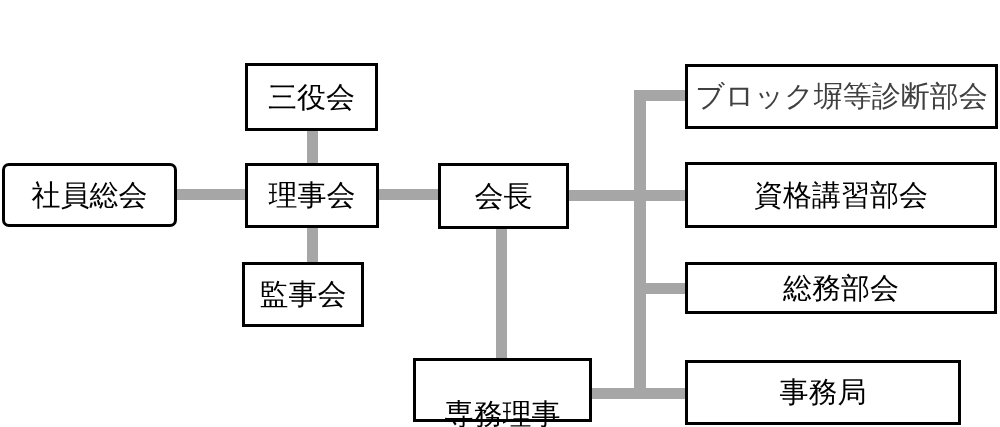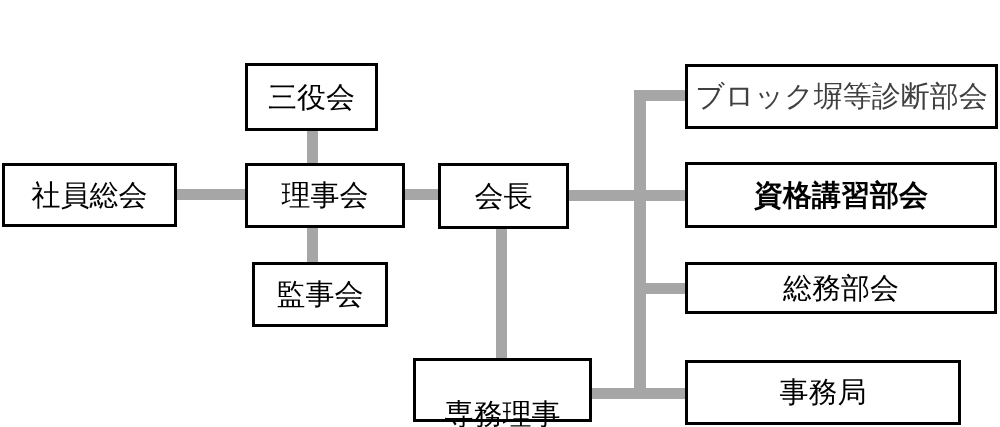--- a/index.html
+++ b/index.html
@@ -42,43 +42,43 @@
     <div class="connector" style="left: 177px; top: 189px; width: 68px; height: 11px; background: rgb(166, 166, 166);"></div>
     <div class="connector" style="left: 307px; top: 130px; width: 11px; height: 35px; background: rgb(166, 166, 166);"></div>
     <div class="connector" style="left: 307px; top: 227px; width: 11px; height: 37px; background: rgb(166, 166, 166);"></div>
     <div class="connector" style="left: 379px; top: 189px; width: 59px; height: 11px; background: rgb(166, 166, 166);"></div>
     <div class="connector" style="left: 568px; top: 190px; width: 117px; height: 11px; background: rgb(166, 166, 166);"></div>
     <div class="connector" style="left: 496px; top: 228px; width: 11px; height: 131px; background: rgb(166, 166, 166);"></div>
     <div class="connector" style="left: 634px; top: 90px; width: 12px; height: 309px; background: rgb(166, 166, 166);"></div>
     <div class="connector" style="left: 634px; top: 90px; width: 51px; height: 11px; background: rgb(166, 166, 166);"></div>
     <div class="connector" style="left: 640px; top: 283px; width: 45px; height: 11px; background: rgb(166, 166, 166);"></div>
     <div class="connector" style="left: 591px; top: 388px; width: 94px; height: 11px; background: rgb(166, 166, 166);"></div>
-    <div class="node" style="left: 2px; top: 163px; width: 175px; height: 64px; border-color: rgb(0, 0, 0); background: rgb(255, 255, 255);">
+    <div class="node" style="left: 2px; top: 163px; width: 175px; height: 64px; border-color: rgb(0, 0, 0); background: rgb(255, 255, 255); border-radius: 7px;">
       <span class="node-label" style="color: rgb(0, 0, 0);">社員総会</span>
     </div>
     <div class="node" style="left: 245px; top: 63px; width: 133px; height: 68px; border-color: rgb(0, 0, 0); background: rgb(255, 255, 255);">
       <span class="node-label" style="color: rgb(0, 0, 0);">三役会</span>
     </div>
-    <div class="node" style="left: 245px; top: 163px; width: 160px; height: 65px; border-color: rgb(0, 0, 0); background: rgb(255, 255, 255);">
+    <div class="node" style="left: 245px; top: 163px; width: 134px; height: 65px; border-color: rgb(0, 0, 0); background: rgb(255, 255, 255);">
       <span class="node-label" style="color: rgb(0, 0, 0);">理事会</span>
     </div>
-    <div class="node" style="left: 252px; top: 262px; width: 136px; height: 65px; border-color: rgb(0, 0, 0); background: rgb(255, 255, 255);">
+    <div class="node" style="left: 242px; top: 262px; width: 122px; height: 65px; border-color: rgb(0, 0, 0); background: rgb(255, 255, 255);">
       <span class="node-label" style="color: rgb(0, 0, 0);">監事会</span>
     </div>
     <div class="node" style="left: 438px; top: 163px; width: 131px; height: 66px; border-color: rgb(0, 0, 0); background: rgb(255, 255, 255);">
       <span class="node-label" style="color: rgb(0, 0, 0);">会長</span>
     </div>
     <div class="node" style="left: 413px; top: 358px; width: 179px; height: 64px; border-color: rgb(0, 0, 0); background: rgb(255, 255, 255);">
       <span class="node-label" style="color: rgb(0, 0, 0); margin-top: 48px;">専務理事</span>
     </div>
     <div class="node" style="left: 685px; top: 64px; width: 313px; height: 65px; border-color: rgb(0, 0, 0); background: rgb(255, 255, 255);">
       <span class="node-label" style="color: #404040;">ブロック塀等診断部会</span>
     </div>
     <div class="node" style="left: 685px; top: 162px; width: 312px; height: 66px; border-color: rgb(0, 0, 0); background: rgb(255, 255, 255);">
-      <span class="node-label" style="color: rgb(0, 0, 0); font-weight: bold;">資格講習部会</span>
+      <span class="node-label" style="color: rgb(0, 0, 0);">資格講習部会</span>
     </div>
     <div class="node" style="left: 685px; top: 262px; width: 312px; height: 52px; border-color: rgb(0, 0, 0); background: rgb(255, 255, 255);">
       <span class="node-label" style="color: rgb(0, 0, 0);">総務部会</span>
     </div>
     <div class="node" style="left: 685px; top: 360px; width: 276px; height: 65px; border-color: rgb(0, 0, 0); background: rgb(255, 255, 255);">
       <span class="node-label" style="color: rgb(0, 0, 0);">事務局</span>
     </div>
   </div>
 
 </body></html>

